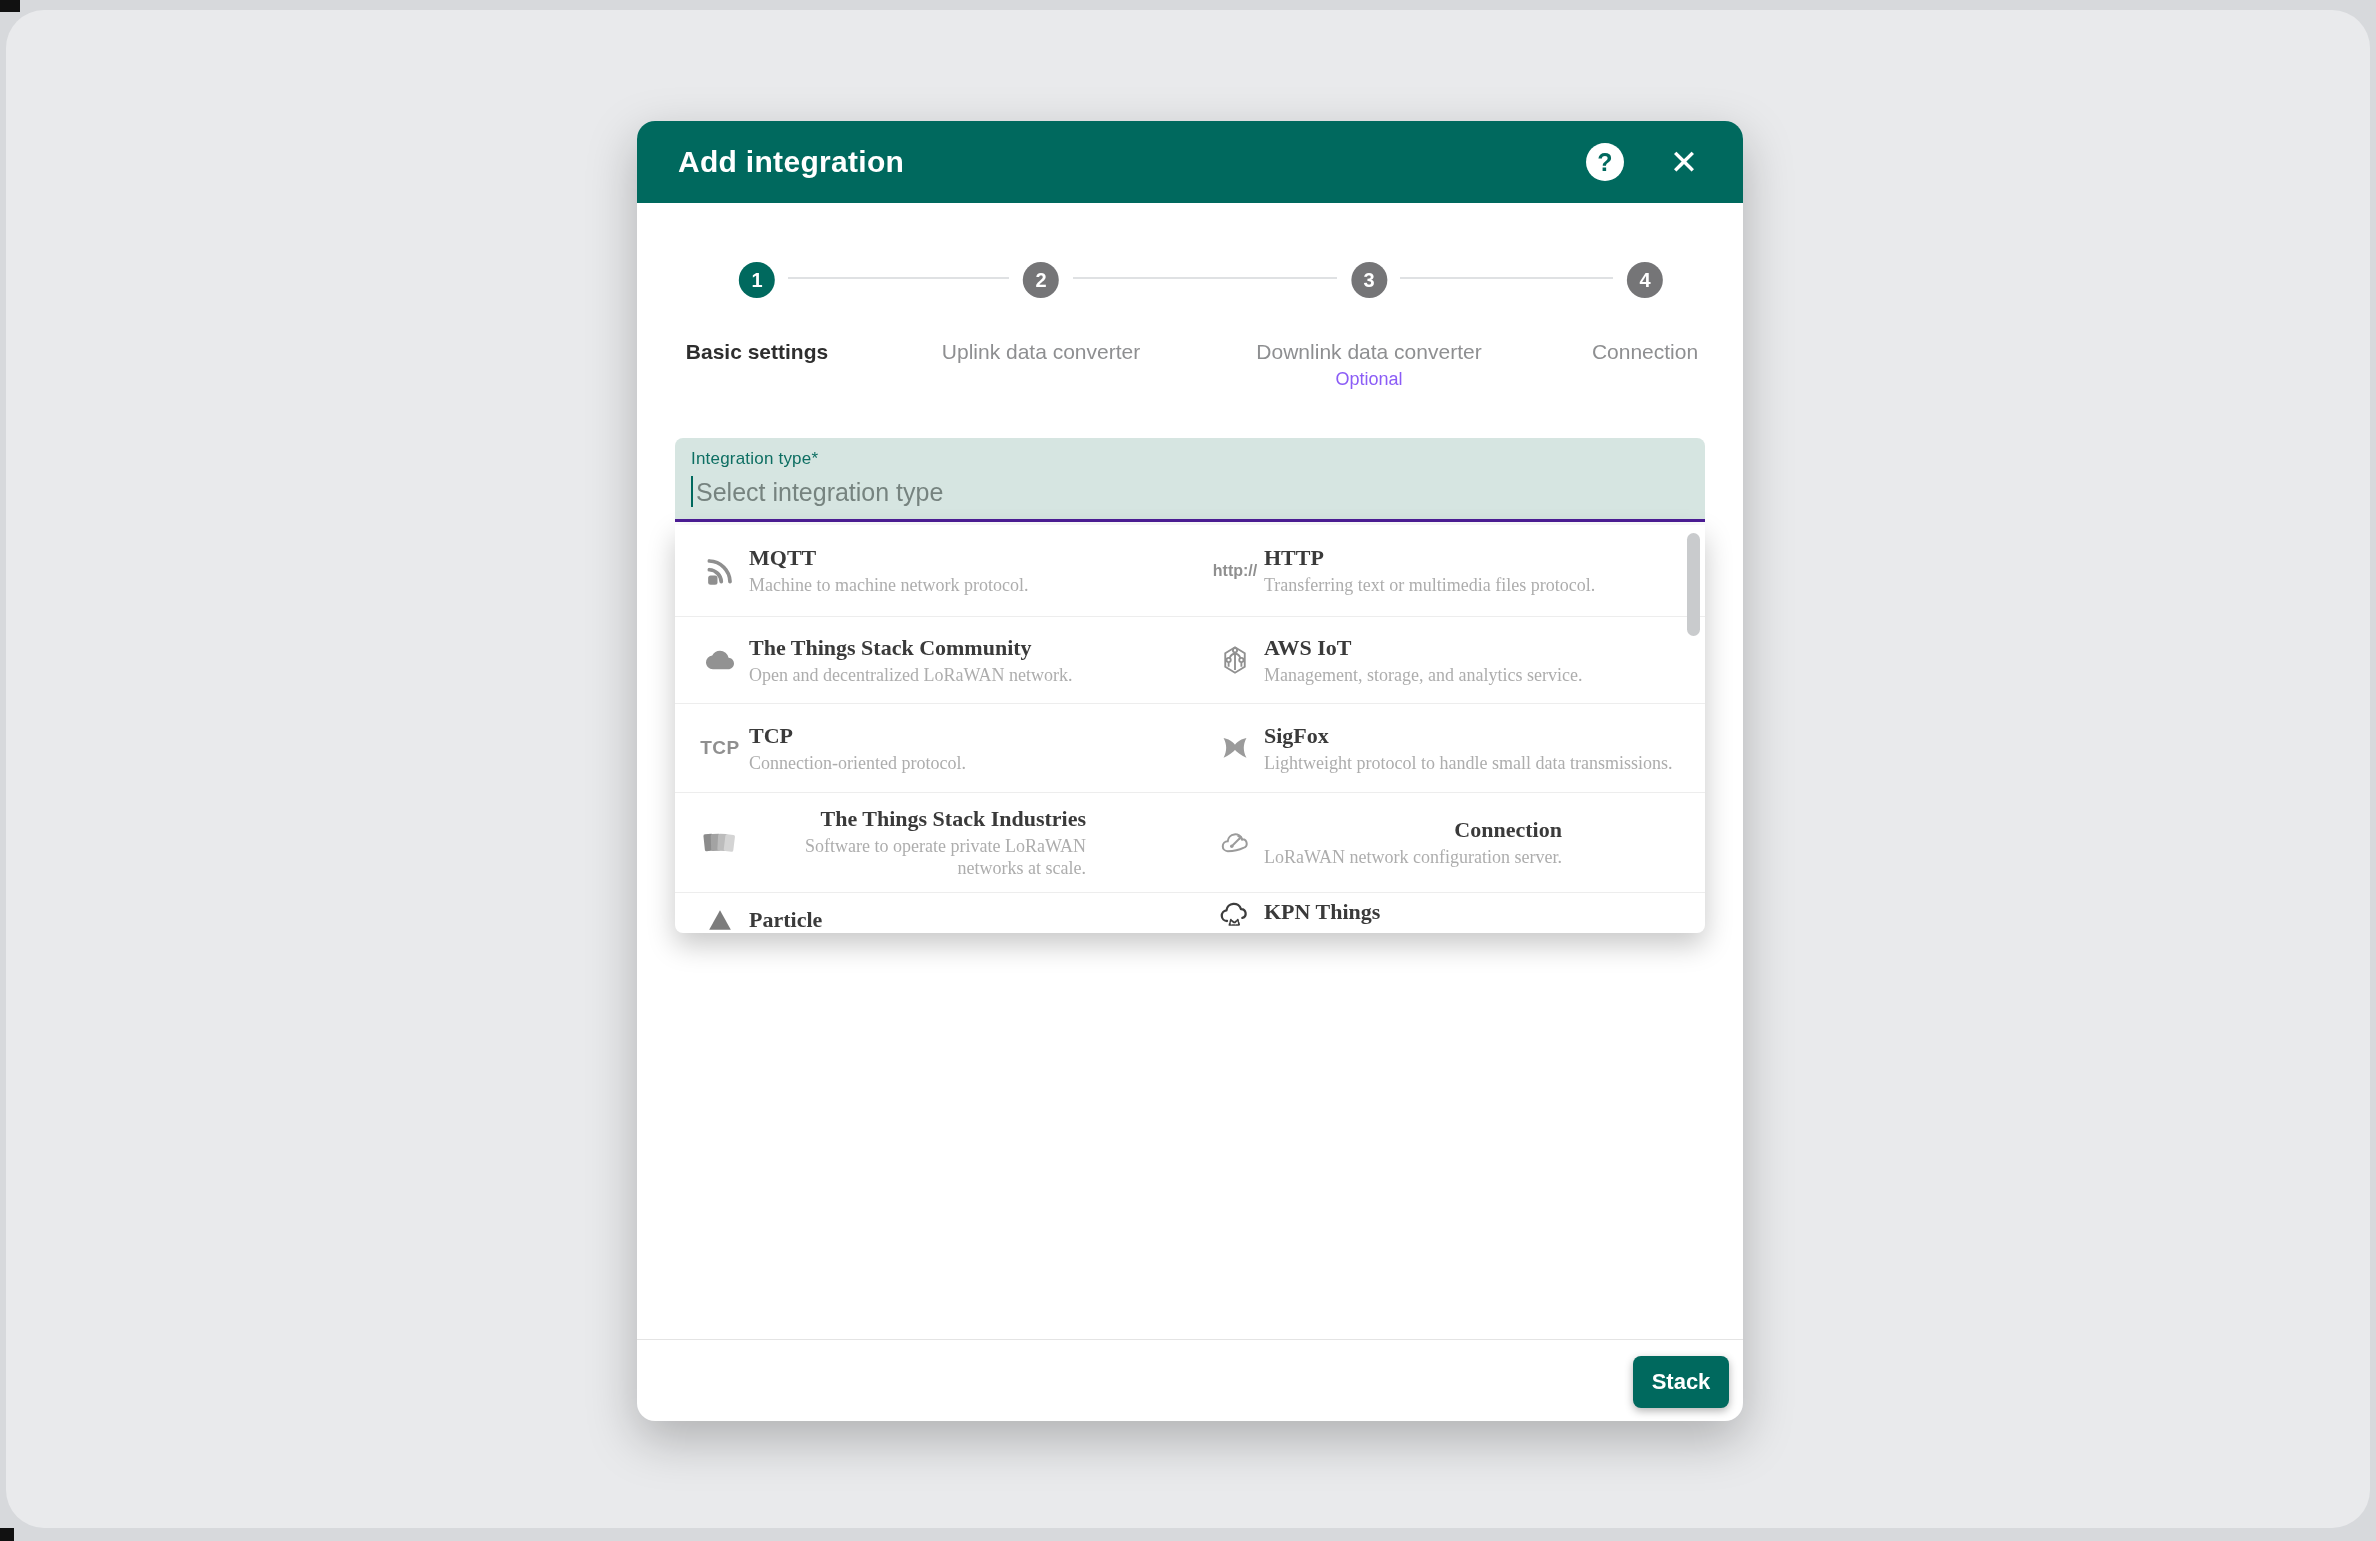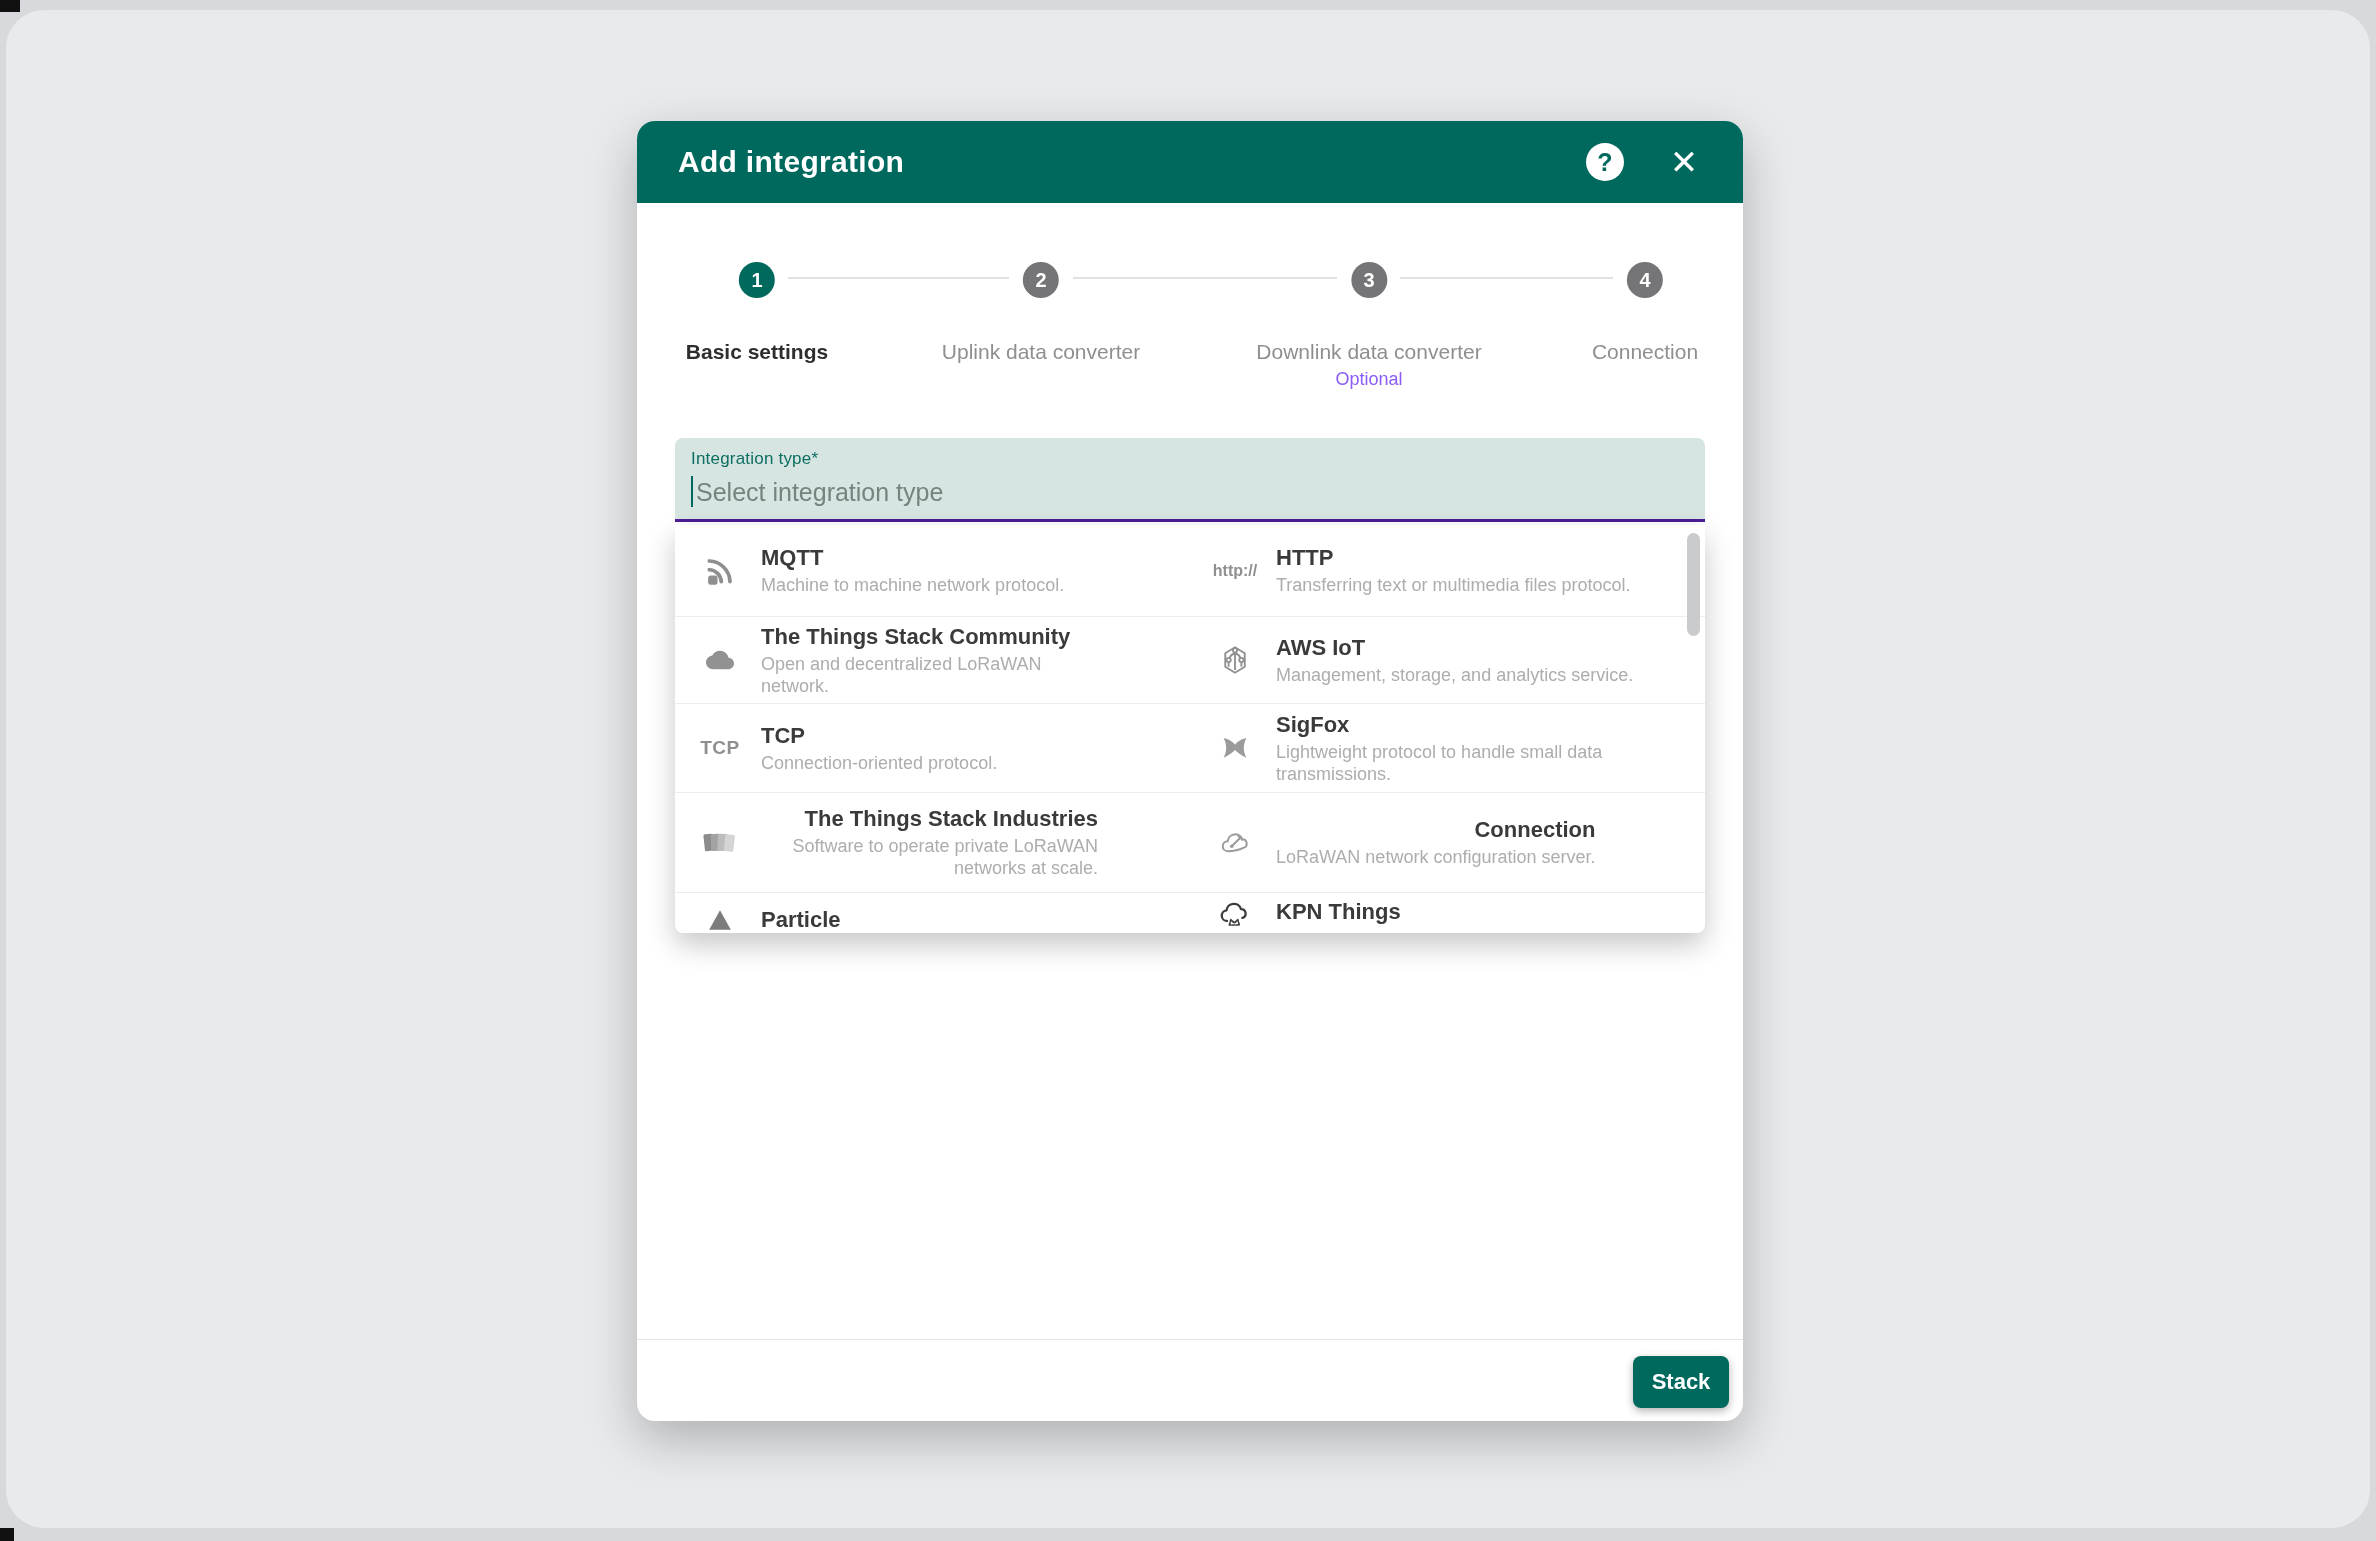--- a/index.html
+++ b/index.html
@@ -52,21 +52,21 @@
   .dd-row{display:grid;grid-template-columns:1fr 1fr;box-sizing:border-box;}
   .dd-row + .dd-row{border-top:1px solid #ededed;}
   .r1{height:91px;} .r2{height:87px;} .r3{height:89px;} .r4{height:100px;text-align:right;} .r5{height:95px;}
   .dd-cell{display:flex;align-items:center;padding-left:22px;box-sizing:border-box;cursor:pointer;}
   .r5 .dd-cell{align-items:flex-start;}
   .r5 .cell-left{padding-top:14px;} .r5 .cell-right{padding-top:6px;}
   .opt-icon{width:46px;min-width:46px;display:flex;align-items:center;justify-content:center;}
   .icon-text{font-weight:700;color:#8f8f8f;}
   .tcp-text{font-size:19px;letter-spacing:0.5px;}
   .http-text{font-size:16px;}
-  .opt-text{margin-left:18px;}
+  .opt-text{margin-left:6px;font-family:Liberation Serif, serif;}
   .cell-left .opt-text{max-width:337px;}
   .cell-right .opt-text{max-width:416px;}
   .opt-name{font-size:22px;font-weight:700;color:#3a3a3a;}
   .opt-desc{font-size:18px;color:#adadad;line-height:22px;margin-top:3px;}
   .dd-scrollthumb{position:absolute;right:5px;top:8px;width:13px;height:103px;
     background:#c9cbcd;border-radius:7px;cursor:grab;}
 
   
   .footer-divider{position:absolute;left:0;right:0;top:1218px;height:1px;background:#e4e4e4;}
   .next-btn{position:absolute;right:14px;top:1235px;width:96px;height:52px;background:#00695e;

